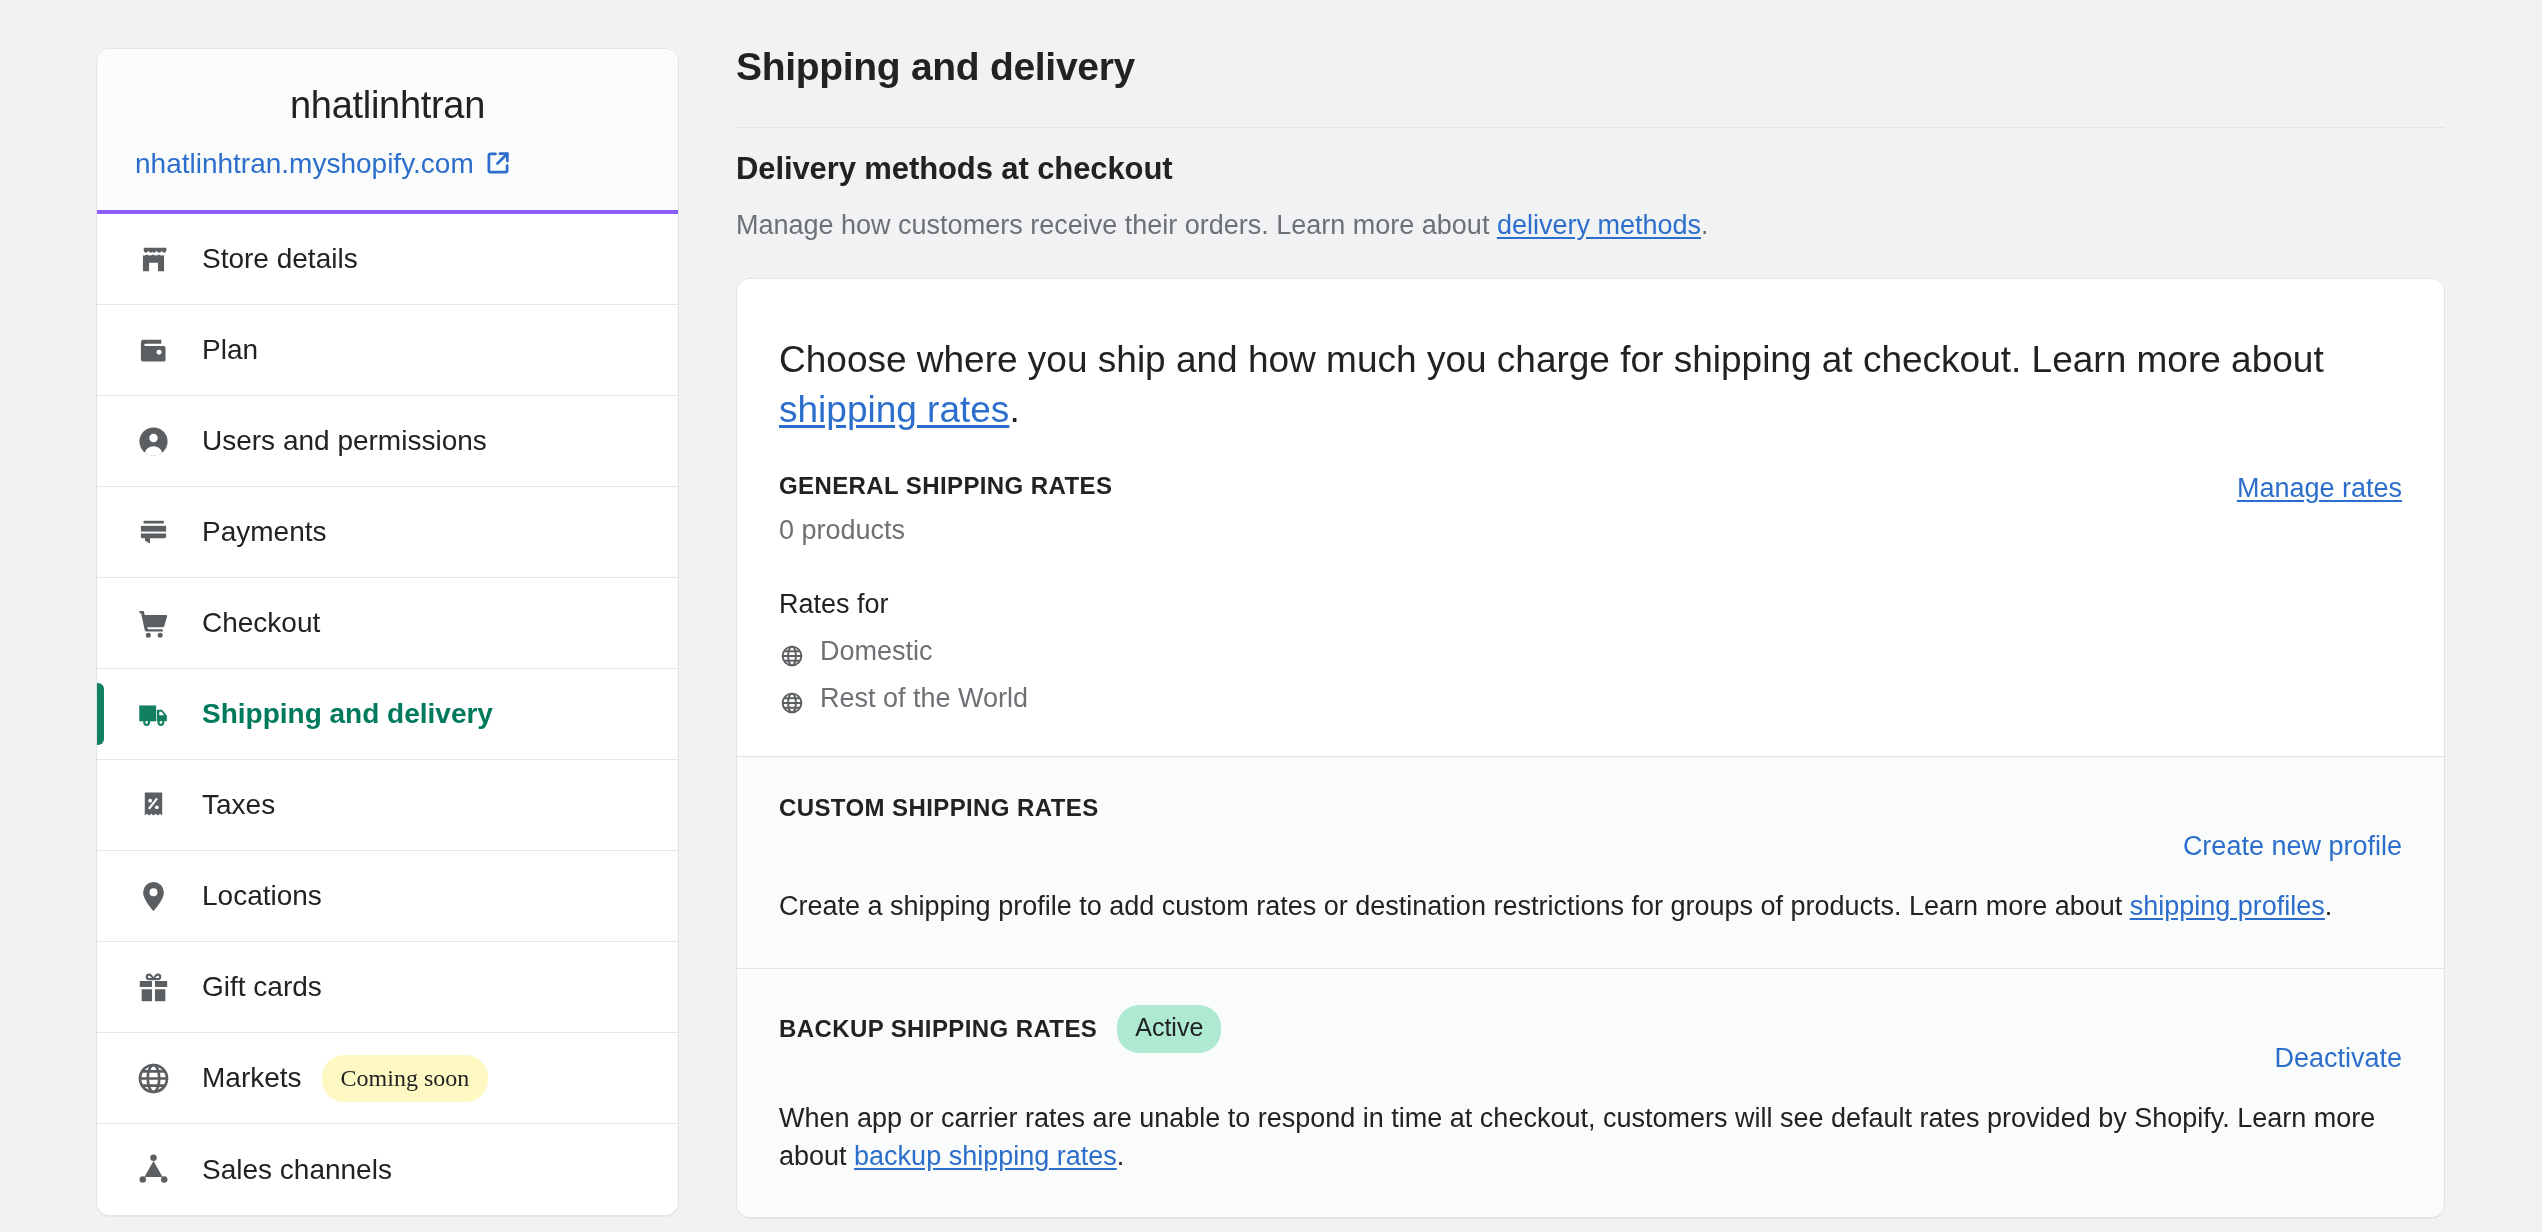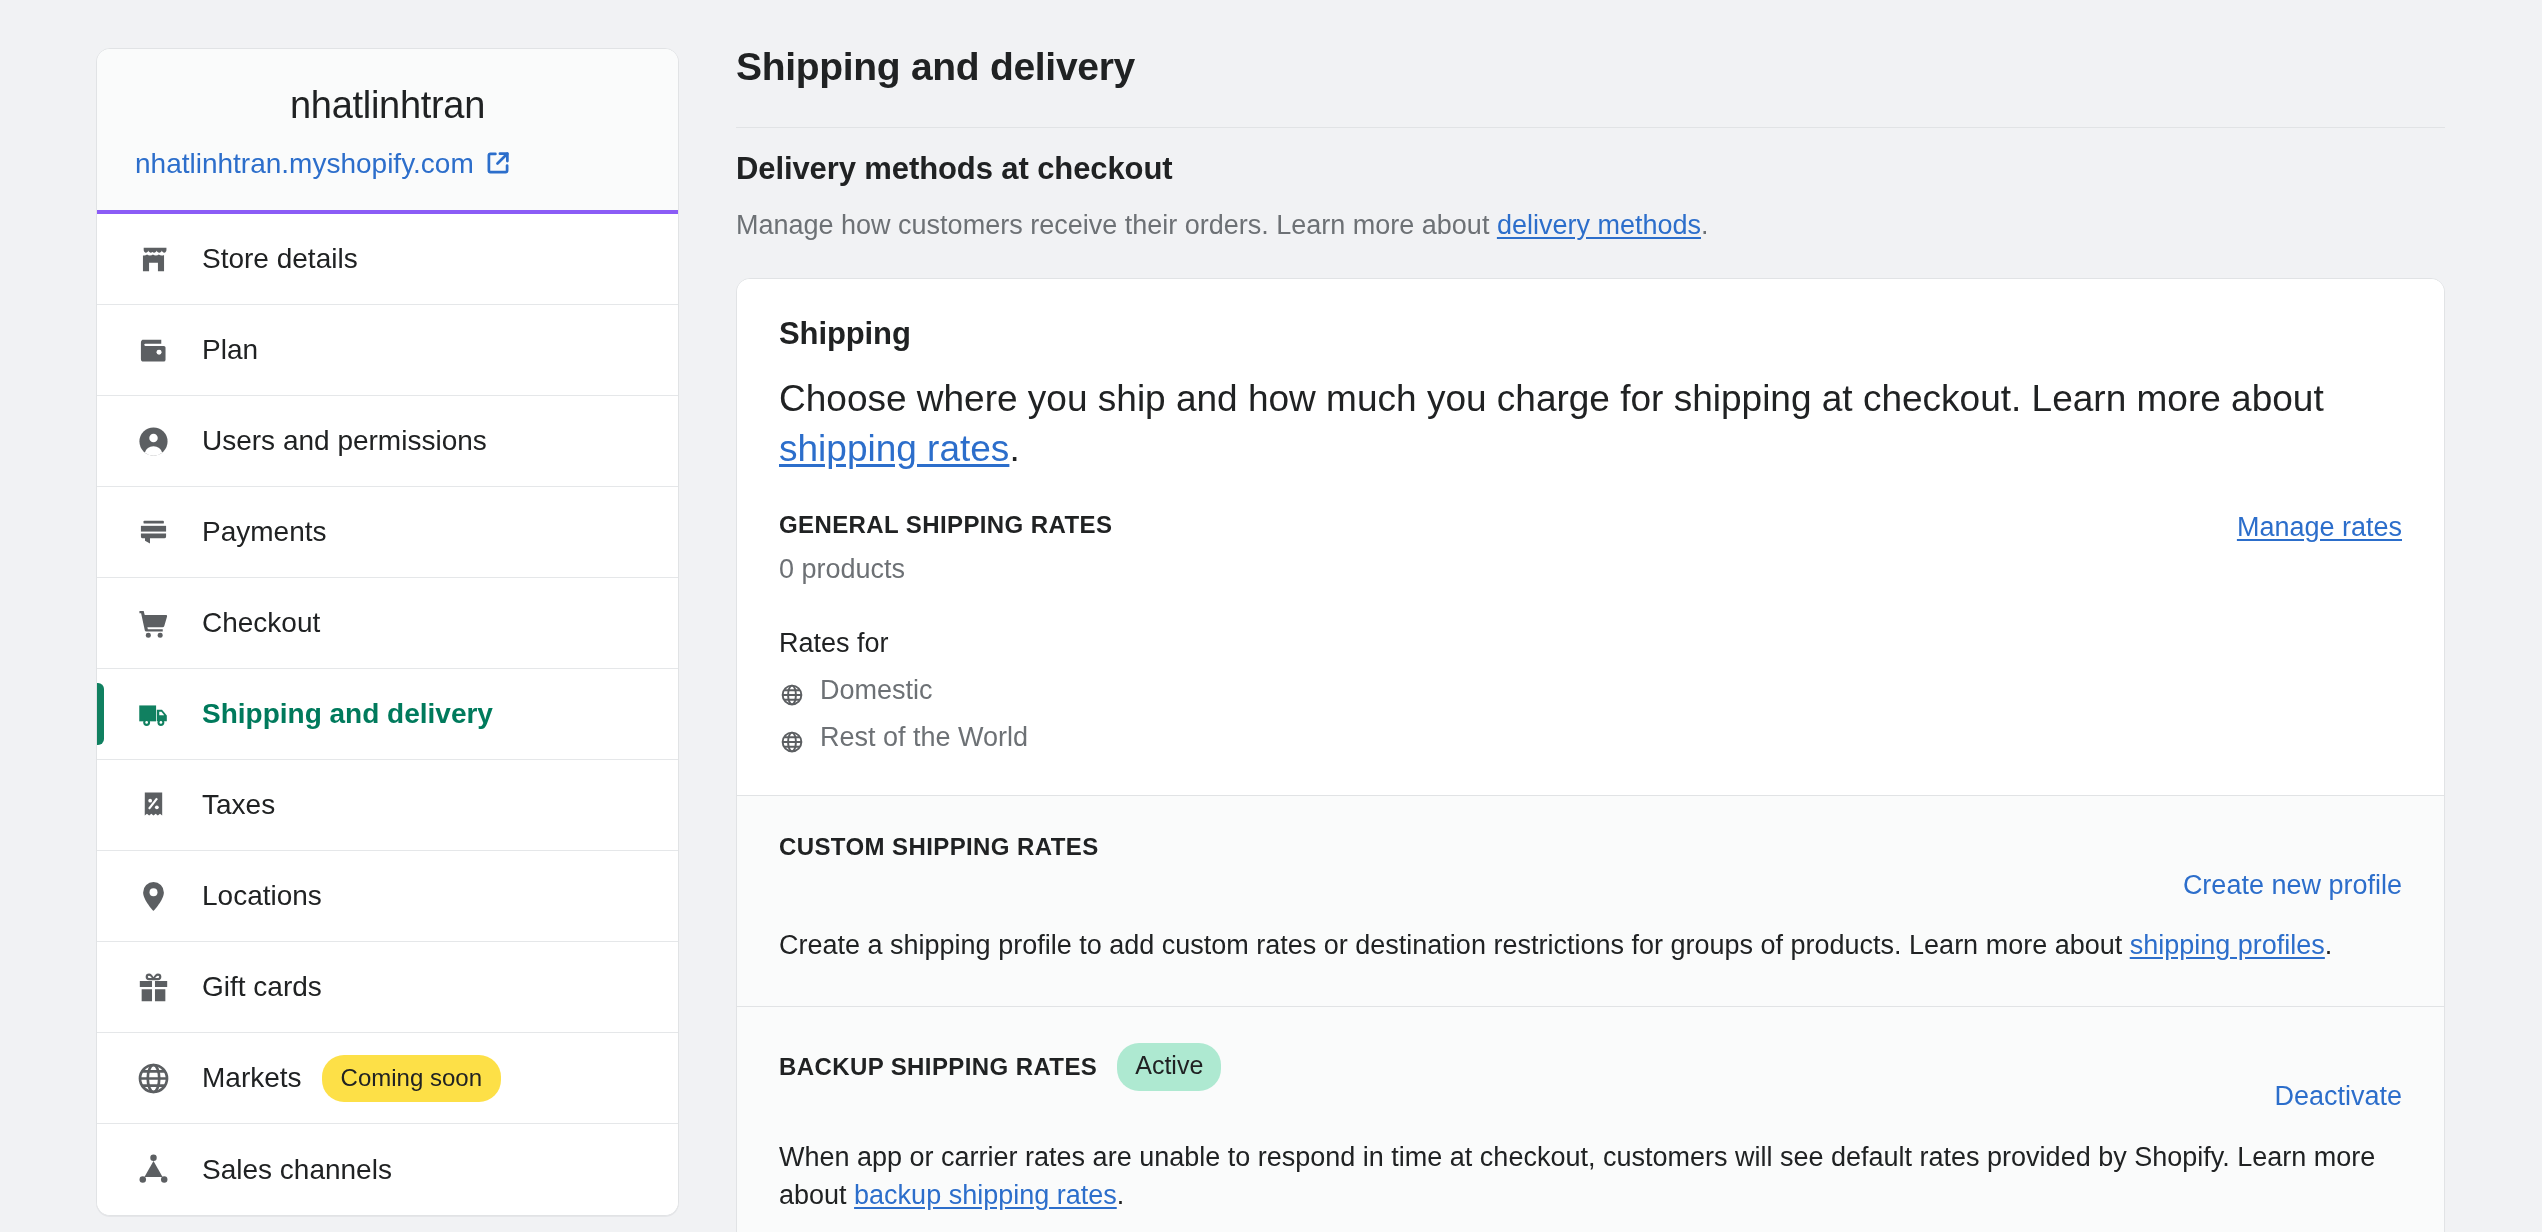--- a/index.html
+++ b/index.html
@@ -50,27 +50,28 @@
   .nav-item.active::before {
     content: "";
     position: absolute;
     left: -1px; top: 14px; bottom: 14px;
     width: 8px;
     border-radius: 0 6px 6px 0;
     background: #108060;
   }
   .badge-soon {
     margin-left: 20px;
-    background: #fde047;
+    background: #fef9c3;
     color: #202223;
     font-size: 24px;
     line-height: 1;
     padding: 11px 19px 12px 19px;
     border-radius: 22px;
     white-space: nowrap;
+    font-family: Liberation Serif, serif;
   }
 
   
   .main-col { flex: 1 1 auto; padding: 44px 97px 0 56px; min-width: 0; }
   .page-title { font-size: 39px; font-weight: 600; color: #202223; letter-spacing: -0.3px; line-height: 1.2; }
   .title-rule { margin-top: 36px; height: 1px; background: #e1e3e5; width: 100%; }
 
   .section-head { margin-top: 22px; }
   .section-title { font-size: 31px; font-weight: 600; color: #202223; line-height: 1.25; letter-spacing: -0.1px; }
   .section-sub { margin-top: 18px; font-size: 27px; color: #6d7175; line-height: 1.35; }
@@ -276,21 +277,20 @@
     <div class="title-rule"></div>
 
     <div class="section-head">
       <div class="section-title">Delivery methods at checkout</div>
       <div class="section-sub"><span>Manage how customers receive their orders. Learn more about </span><a class="link-u" href="#">delivery methods</a><span>.</span></div>
     </div>
 
     <div class="card">
 
       <div class="card-top">
-        <div class="card-title">Shipping</div>
         <div class="card-desc"><span>Choose where you ship and how much you charge for shipping at checkout. Learn more about </span><a class="link-u" href="#">shipping rates</a><span>.</span></div>
 
         <div class="rate-head">
           <div>
             <div class="eyebrow">GENERAL SHIPPING RATES</div>
             <div class="muted-line">0 products</div>
           </div>
           <a class="link-manage" href="#">Manage rates</a>
         </div>
 

